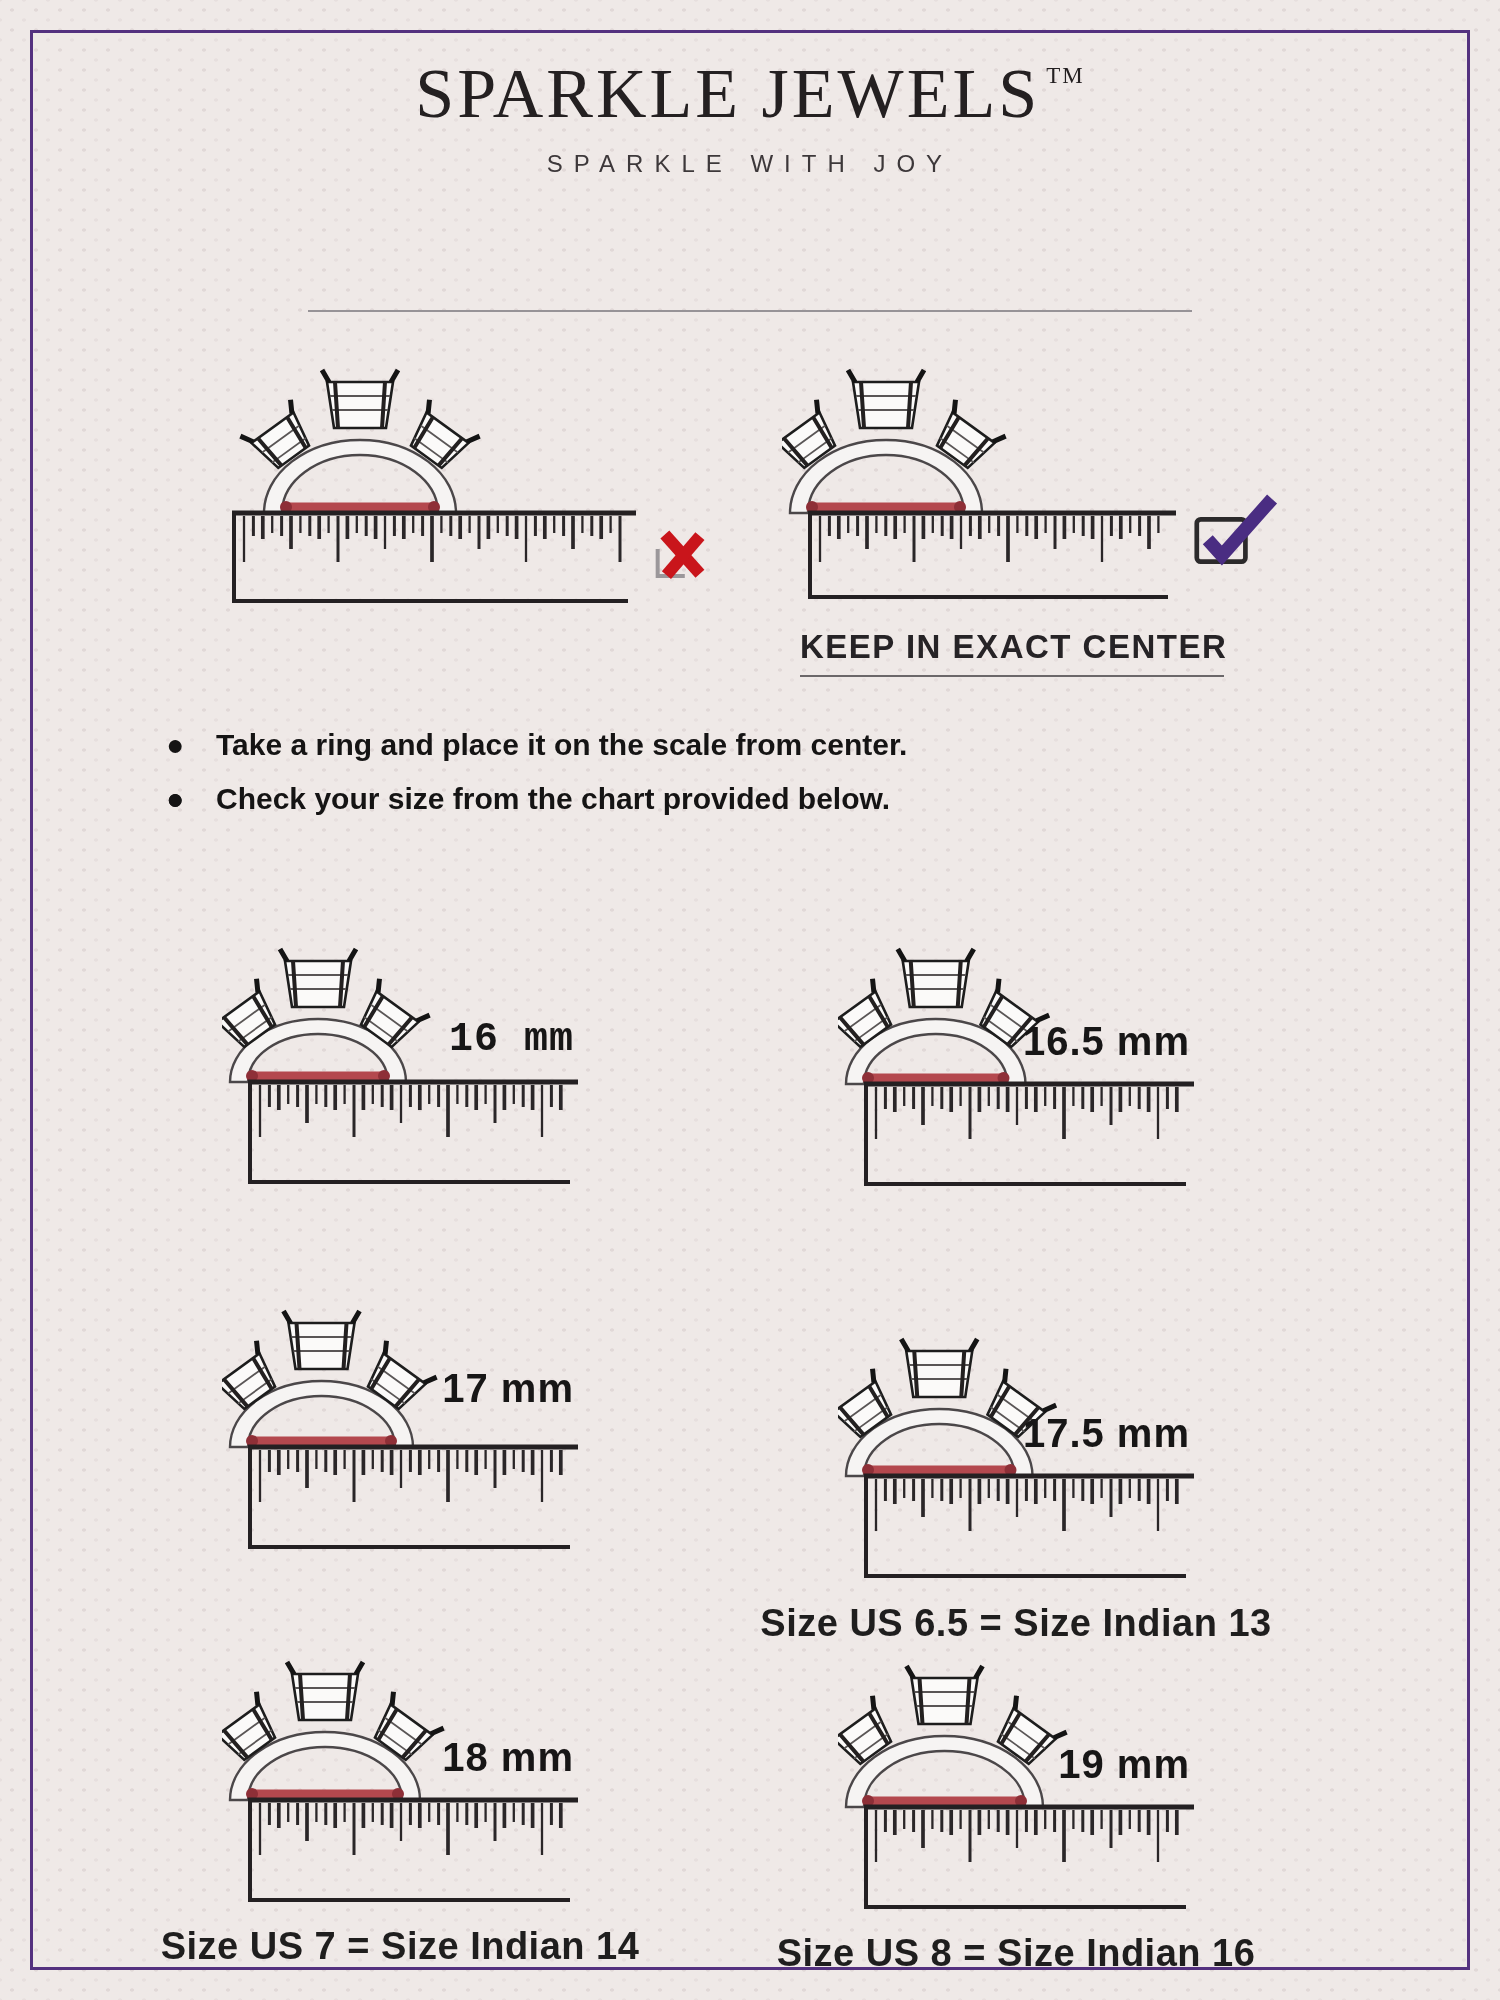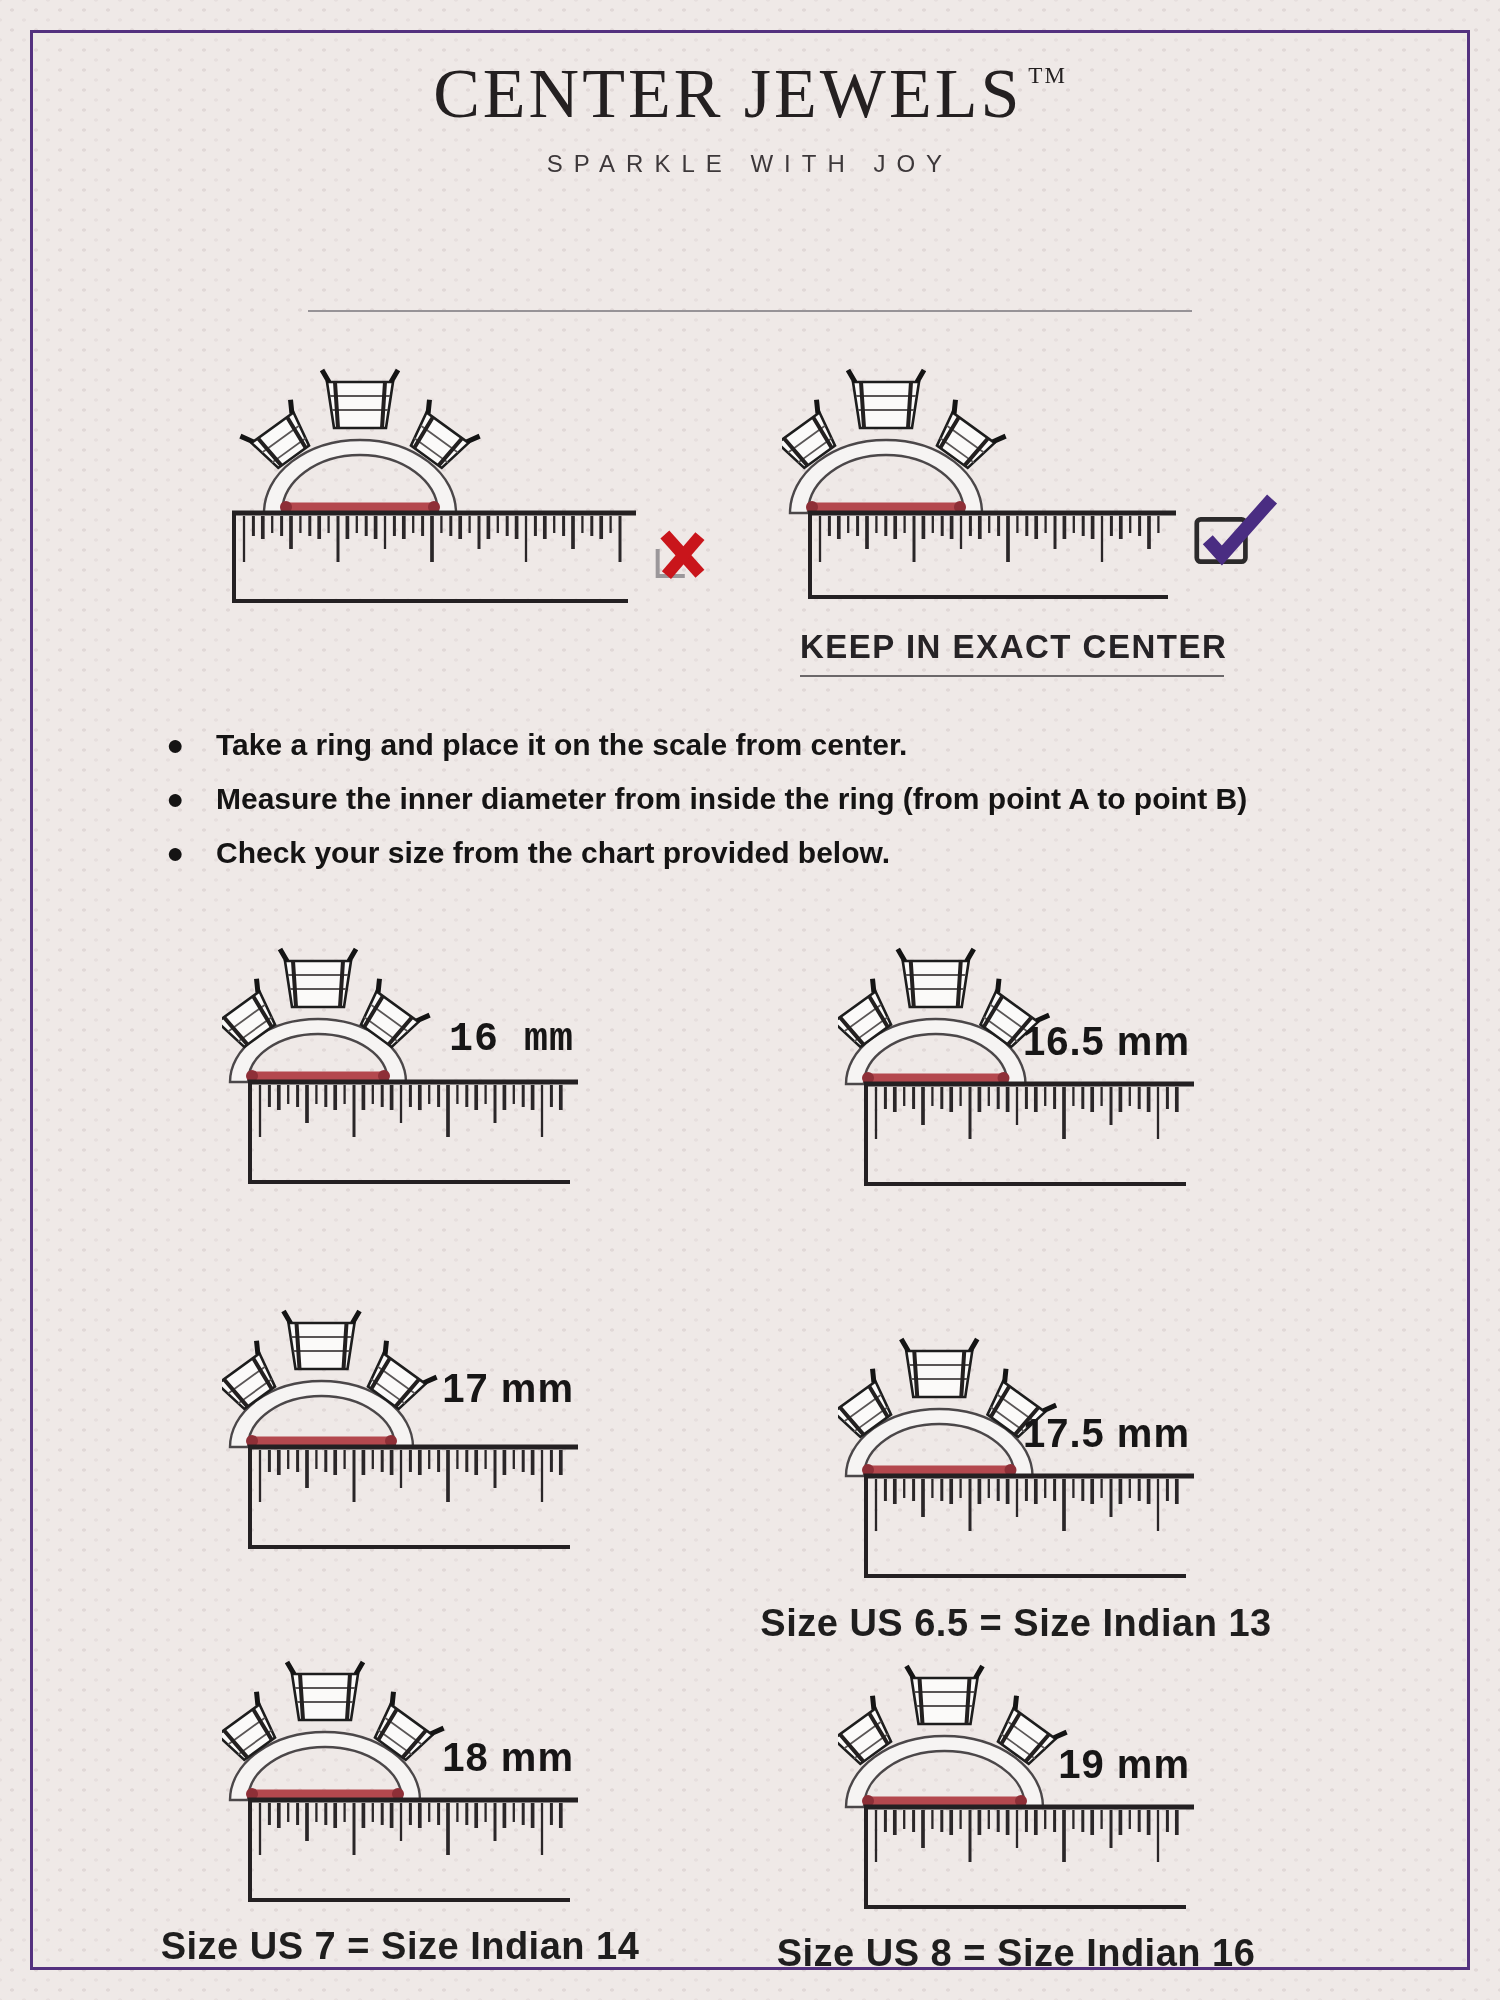--- a/index.html
+++ b/index.html
@@ -65,21 +65,21 @@
     text-align:center; font-size:38px; font-weight:600; color:#1f1e1e;
     white-space:nowrap; letter-spacing:.5px;
   }
 </style>
 </head>
 <body>
 
 <div class="page">
   <div class="frame"></div>
 
-  <div class="brand"><span>CENTER JEWELS</span><span class="tm">TM</span></div>
+  <div class="brand"><span>SPARKLE JEWELS</span><span class="tm">TM</span></div>
   <div class="tagline">SPARKLE WITH JOY</div>
 
   <div class="divider"></div>
 
   <div class="demo">
     <div class="illus left" id="demo-wrong"><svg viewBox="0 0 414 247" width="414" height="247" xmlns="http://www.w3.org/2000/svg">
           <path d="M42,153 A96,73 0 0 1 234,153 L216,153 A78,58 0 0 0 60,153 Z" fill="#f6f4f3" stroke="#4b4749" stroke-width="2.4"></path>
           <g transform="translate(138,80)">
             <g transform="translate(-64,20) rotate(-36)">
               <path d="M-26,-40 L26,-40 L19,-4 L-19,-4 Z" fill="#fbfaf9" stroke="#1d1d1d" stroke-width="2.6"></path>
@@ -227,21 +227,21 @@
       <svg viewBox="0 0 112 102" width="88" height="80">
         <rect x="6" y="40" width="62" height="54" rx="5" fill="none" stroke="#2c2a2b" stroke-width="6"></rect>
         <path d="M20,66 L38,86 L102,14" fill="none" stroke="#4a2d82" stroke-width="17"></path>
       </svg>
     </div>
     <div class="demo-caption">KEEP IN EXACT CENTER</div>
   </div>
 
   <div class="instructions">
     <div class="instr-item"><span class="dot">●</span><span>Take a ring and place it on the scale from center.</span></div>
-    <div class="instr-item"><span class="dot">●</span><span>Measure the inner diameter from inside the ring (from point A to point B)</span></div>
+    <div class="instr-item"><span class="dot">●</span></div>
     <div class="instr-item"><span class="dot">●</span><span>Check your size from the chart provided below.</span></div>
   </div>
 
   <div class="grid">
     <div class="grid-row r0">
   <div class="cell" style="padding-top: 0px; font-family: Liberation Mono, monospace;">
     <div class="illus-wrap" style="width: 356px;">
       <div class="ring-svg">
               <svg viewBox="0 0 356 241" width="356" height="241" xmlns="http://www.w3.org/2000/svg">
                 <path d="M8,135 A88,63 0 0 1 184,135 L166,135 A70,48 0 0 0 26,135 Z" fill="#f6f4f3" stroke="#4b4749" stroke-width="2.4"></path>

